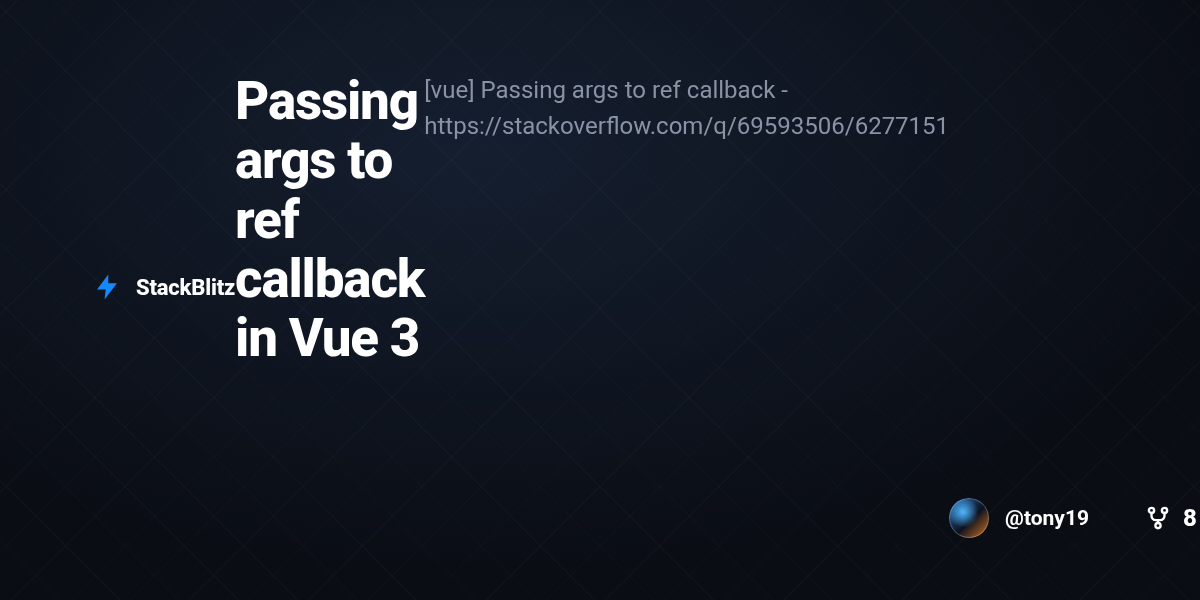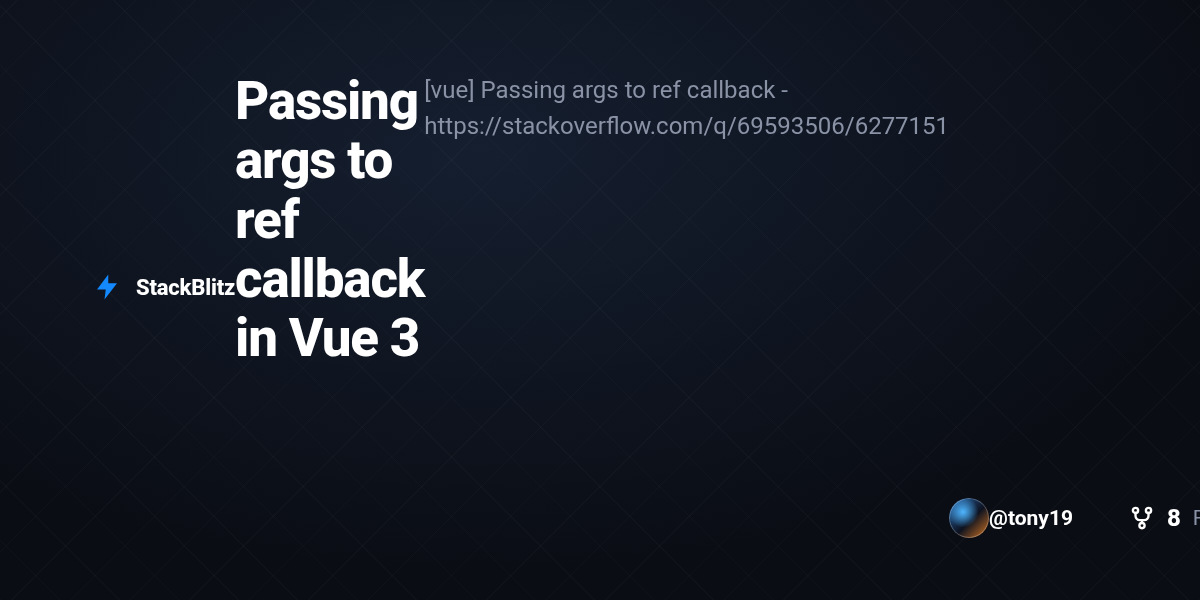--- a/index.html
+++ b/index.html
@@ -90,20 +90,21 @@
     .footer {
       margin-top: auto;
       display: flex;
       align-items: center;
       gap: 56px;
     }
 
     .author {
       display: flex;
       align-items: center;
+      gap: 16px;
       flex: 1;
     }
 
     .avatar {
       width: 40px;
       height: 40px;
       border-radius: 50%;
       background:
         radial-gradient(circle at 35% 35%, #4fb6ff 0%, rgba(79,182,255,0) 42%),
         linear-gradient(135deg, #2b6fb8 0%, #0d1220 55%, #d97720 100%);

